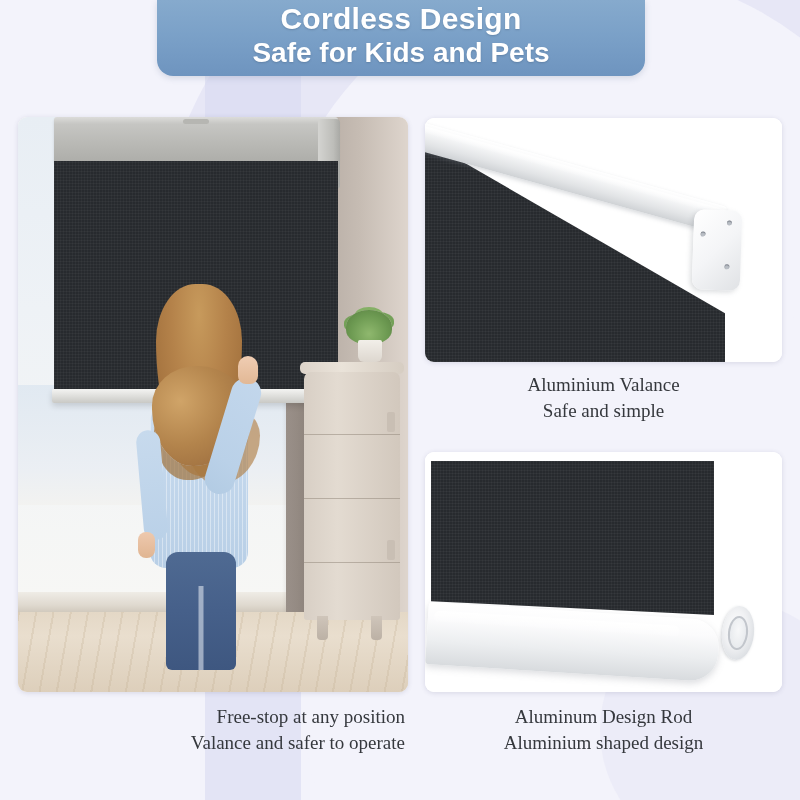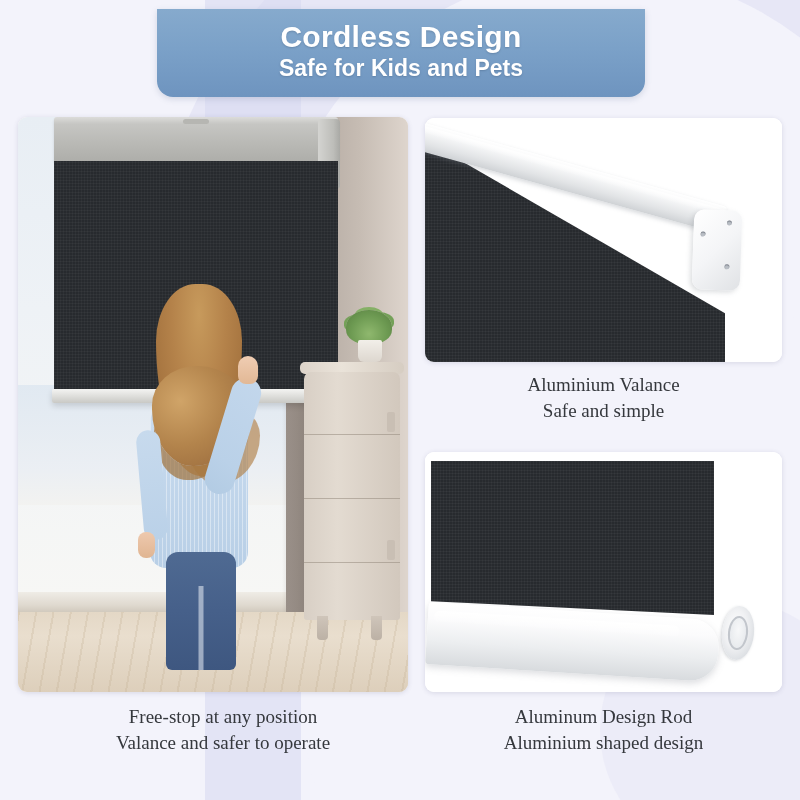--- a/index.html
+++ b/index.html
@@ -63,44 +63,44 @@
     height: 260px;
     border-radius: 50%;
     background: #e6e6f6;
     opacity: .5;
   }
 
   
   .banner {
     position: absolute;
     left: 157px;
-    top: 9px;
+    top: 0;
     width: 488px;
-    height: 88px;
+    height: 76px;
     border-radius: 0 0 16px 16px;
     background: linear-gradient(180deg, #86aacd 0%, #7ba1c8 45%, #6e94bf 100%);
     box-shadow: 0 2px 6px rgba(90,110,140,.22);
     display: flex;
     flex-direction: column;
     align-items: center;
     justify-content: center;
     box-sizing: border-box;
     padding-bottom: 4px;
   }
   .banner-title {
     color: #ffffff;
     font-size: 30px;
     font-weight: bold;
     letter-spacing: .3px;
     line-height: 1.05;
     text-shadow: 0 1px 2px rgba(60,85,115,.35);
   }
   .banner-sub {
     color: #ffffff;
-    font-size: 23px;
+    font-size: 28px;
     font-weight: bold;
     line-height: 1.15;
     margin-top: 3px;
     text-shadow: 0 1px 2px rgba(60,85,115,.35);
   }
 
   
   .panel {
     position: absolute;
     background: #ffffff;
@@ -412,21 +412,21 @@
   }
 
   
   .caption {
     position: absolute;
     text-align: center;
     color: #35383d;
     font-size: 19px;
     line-height: 1.35;
   }
-  .caption-left  { left: 28px;  top: 704px; width: 390px; }
+  .caption-left  { left: 15px;  top: 704px; width: 390px; text-align: right; }
   .caption-tr    { left: 425px; top: 372px; width: 357px; }
   .caption-br    { left: 425px; top: 704px; width: 357px; }
   .caption span { display: block; font-family: Liberation Serif, serif; }
 </style>
 </head>
 <body>
 
 <div class="poster">
 
   <div class="bg-base"></div>

